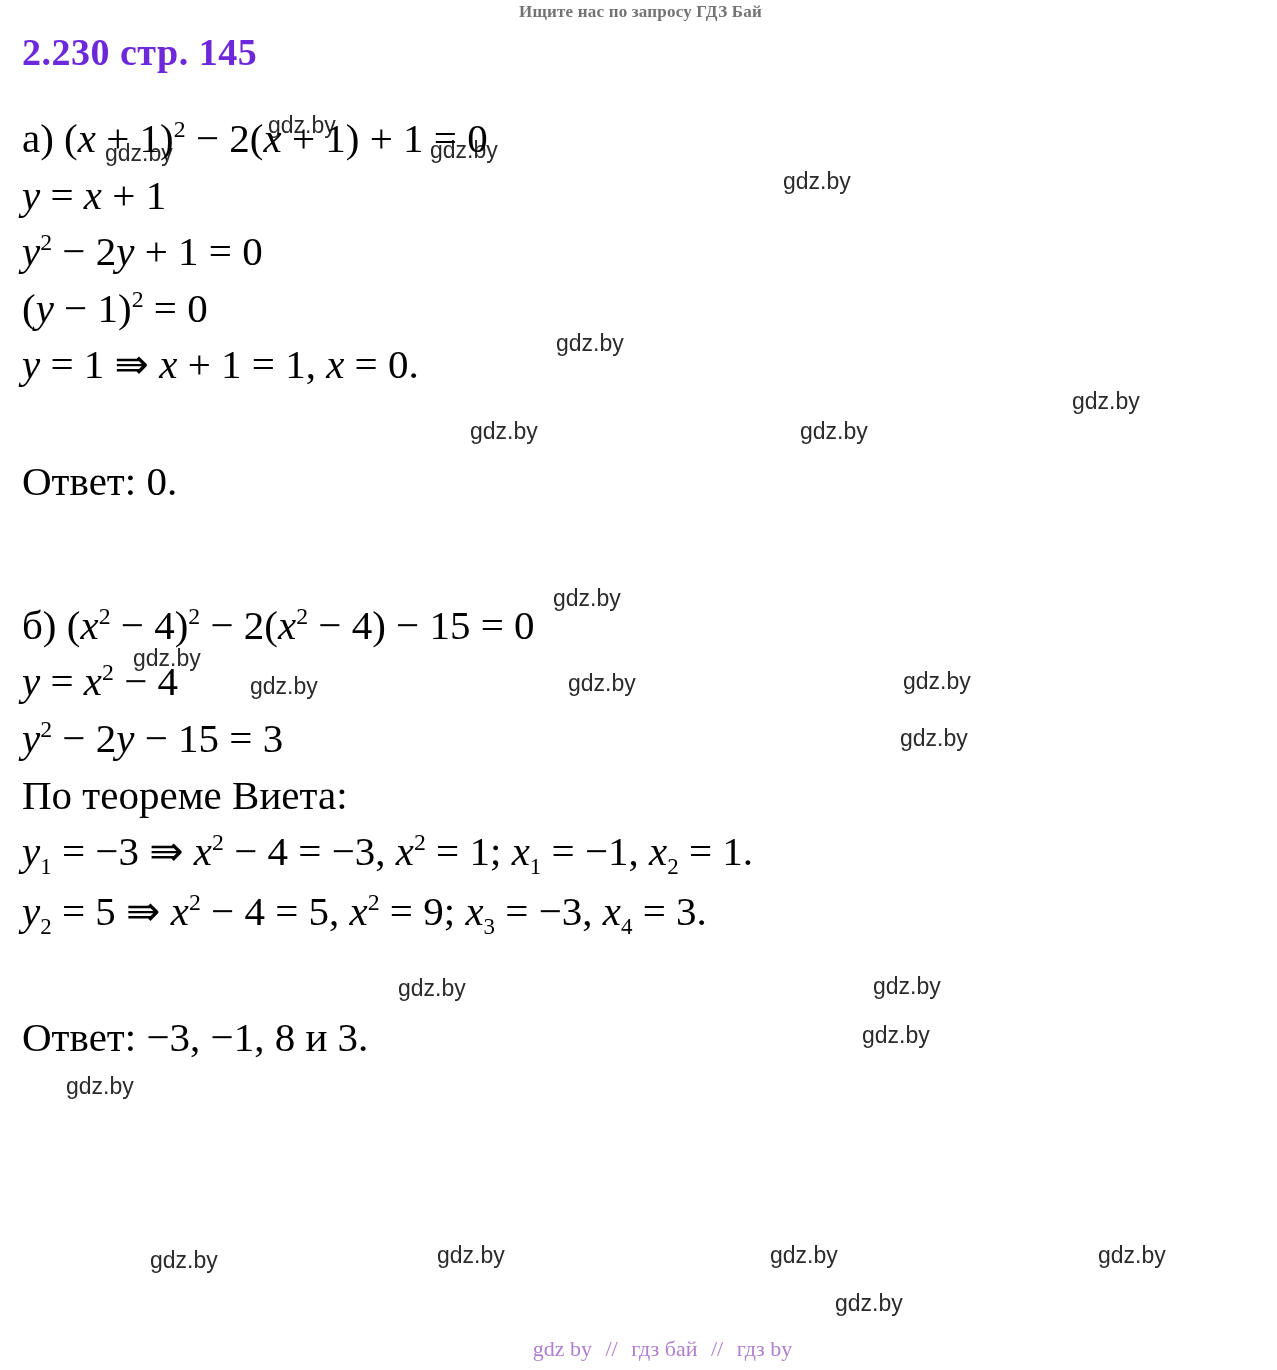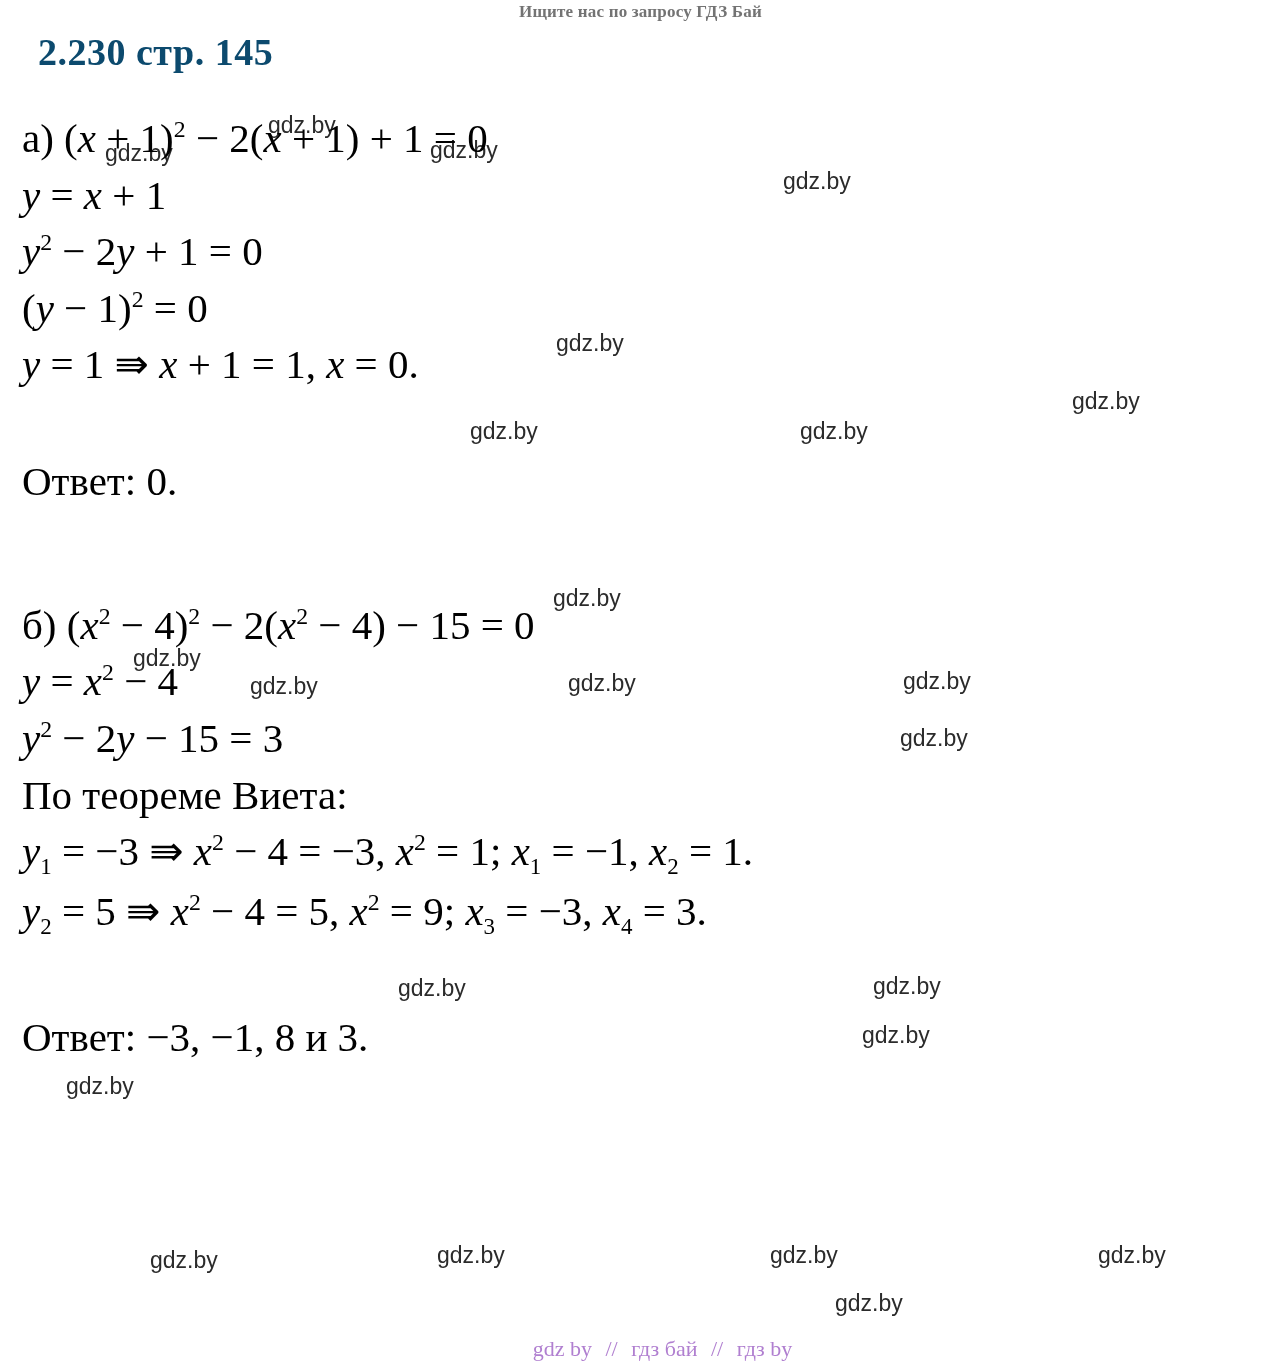--- a/index.html
+++ b/index.html
@@ -48,22 +48,22 @@
     position: absolute;
     left: 22px;
     top: 30px;
     width: 1240px;
   }
 
   .task-title {
     font-family: "Liberation Serif", serif;
     font-size: 38px;
     font-weight: bold;
-    color: #0c4a6e;
-    margin: 0 0 36px 16px;
+    color: #6d28d9;
+    margin: 0 0 36px 0;
     letter-spacing: 0.5px;
   }
 
   .math-line {
     font-family: "Liberation Serif", serif;
     font-size: 41px;
     color: #000;
     line-height: 1.38;
     white-space: nowrap;
     margin: 0;

